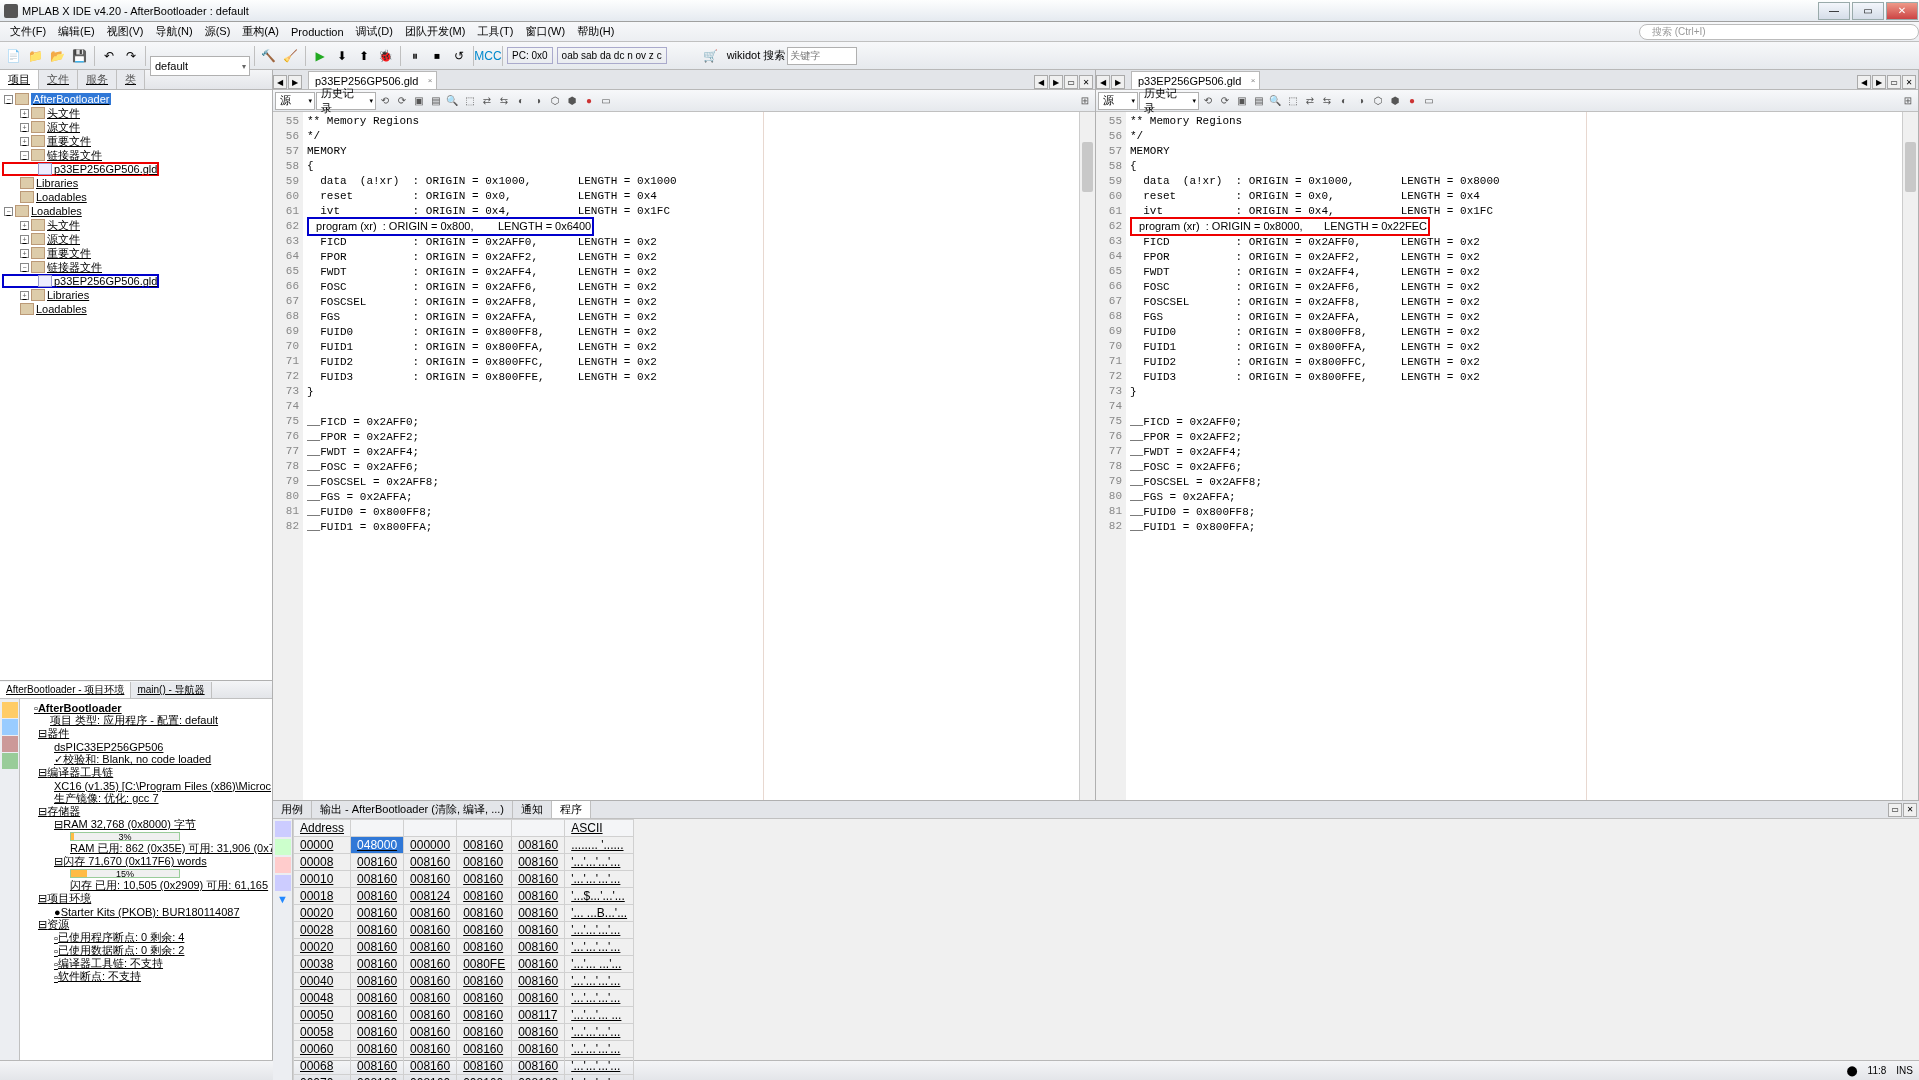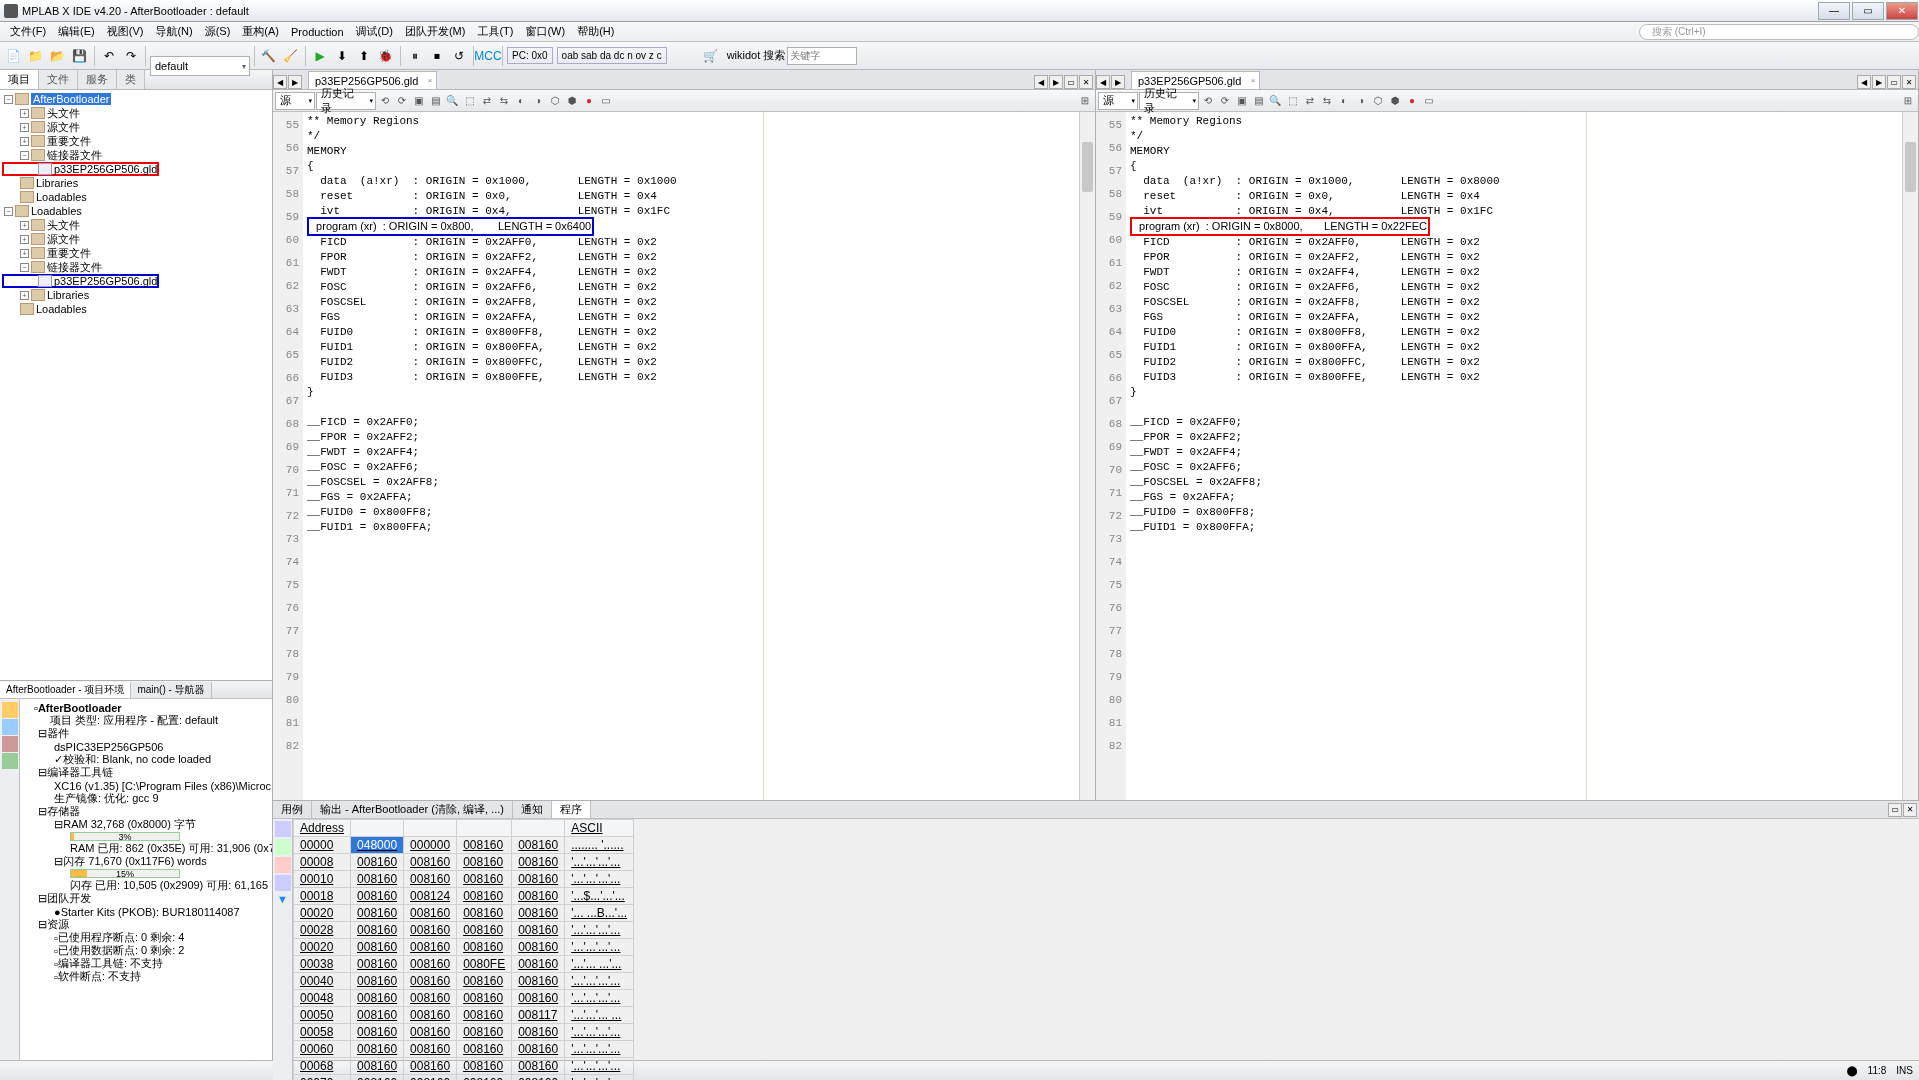--- a/index.html
+++ b/index.html
@@ -11,21 +11,21 @@
 .titlebar .winbtn.close { background:linear-gradient(#e98,#c44); color:#fff; }
 .menubar { height:20px; background:linear-gradient(#f7f8fa,#eceef2); display:flex; align-items:center; padding-left:4px; border-bottom:1px solid #c0c0c0; }
 .menubar span { padding:2px 6px; cursor:default; }
 .searchbox { margin-left:auto; width:280px; height:16px; border:1px solid #bbb; border-radius:8px; padding:0 6px; font-size:10px; color:#999; background:#fff; display:flex; align-items:center; }
 .toolbar { height:28px; background:linear-gradient(#f7f8fa,#e6e9ed); display:flex; align-items:center; padding:0 4px; border-bottom:1px solid #b8b8b8; gap:2px; }
 .tbtn { width:20px; height:20px; border:1px solid transparent; display:inline-flex; align-items:center; justify-content:center; font-size:12px; }
 .tsep { width:1px; height:20px; background:#c0c0c0; margin:0 2px; }
 .combobox { height:20px; border:1px solid #b0b0b0; background:#fff; padding:0 16px 0 4px; position:relative; font-size:11px; display:flex; align-items:center;margin-top:21px; }
 .combobox::after { content:"▾"; position:absolute; right:3px; font-size:8px; color:#666; }
 .main { display:flex; height:calc(100% - 90px); }
-.leftcol { width:273px; display:flex; flex-direction:column; border-right:1px solid #b0b0b0; }
+.leftcol { width:273px; display:flex; flex-direction:column; border-right:1px solid #b0b0b0;text-decoration:underline; }
 .panelhead { height:20px; background:linear-gradient(#f4f5f7,#e3e5e9); border-bottom:1px solid #b8b8b8; display:flex; align-items:center; font-size:11px; }
 .panelhead .tab { padding:2px 8px; border-right:1px solid #c0c0c0; background:#fff; }
 .panelhead .tab.active { background:#fff; font-weight:normal; }
 .panelhead .tab.inactive { background:#e8eaee; color:#555; }
 .tree { flex:1; overflow:auto; background:#fff; padding:2px; font-size:11px; }
 .treenode { display:flex; align-items:center; height:14px; white-space:nowrap; padding-left:2px; }
 .treenode .tw { width:9px; height:9px; border:1px solid #888; font-size:7px; line-height:7px; text-align:center; margin-right:2px; color:#555; }
 .treenode .ic { width:14px; height:12px; margin-right:2px; background:#dca; border:1px solid #b97; }
 .treenode.file .ic { background:#eef; border-color:#99c; }
 .indent1 { padding-left:18px; } .indent2 { padding-left:34px; }
@@ -44,21 +44,21 @@
 .rightcol { flex:1; display:flex; flex-direction:column; }
 .tabsrow { height:20px; background:#e3e5e9; display:flex; align-items:flex-end; border-bottom:1px solid #b8b8b8; }
 .filetab { height:18px; background:#fff; border:1px solid #b8b8b8; border-bottom:none; padding:0 18px 0 6px; margin-left:2px; font-size:11px; display:flex; align-items:center; position:relative; }
 .filetab .x { position:absolute; right:4px; font-size:8px; color:#888; }
 .editor { flex:1; display:flex; flex-direction:column; border-right:1px solid #b0b0b0; }
 .edtb { height:22px; background:linear-gradient(#f7f8fa,#e6e9ed); display:flex; align-items:center; padding:0 2px; border-bottom:1px solid #c0c0c0; gap:1px; }
 .edtb .combo { height:18px; border:1px solid #b0b0b0; background:#fff; padding:0 14px 0 4px; font-size:11px; display:flex; align-items:center; position:relative; }
 .edtb .combo::after { content:"▾"; position:absolute; right:2px; font-size:7px; }
 .edtb .b { width:16px; height:16px; display:inline-flex; align-items:center; justify-content:center; font-size:10px; color:#555; }
 .codewrap { flex:1; display:flex; overflow:hidden; background:#fff; }
-.gutter { width:30px; background:#f0f0f0; text-align:right; padding-right:4px; font-family:"Courier New",monospace; font-size:11px; color:#888; line-height:23px; padding-top:2px; }
+.gutter { width:30px; background:#f0f0f0; text-align:right; padding-right:4px; font-family:"Courier New",monospace; font-size:11px; color:#888; line-height:15px; padding-top:2px; }
 .code { flex:1; font-family:"Courier New",monospace; font-size:11px; line-height:15px; padding-top:2px; padding-left:4px; white-space:pre; overflow:hidden; position:relative; }
 .code .hl-blue { border:2px solid #00c; display:inline-block; padding:0 1px; margin:-2px 0; }
 .code .hl-red { border:2px solid #e00; display:inline-block; padding:0 1px; margin:-2px 0; }
 .vscroll { width:16px; background:#f0f0f0; border-left:1px solid #ccc; position:relative; }
 .vscroll .thumb { position:absolute; left:2px; right:2px; top:30px; height:50px; background:#c8c8c8; border-radius:2px; }
 .bottompane { height:260px; border-top:1px solid #b0b0b0; display:flex; flex-direction:column; }
 .bptabs { height:18px; background:#e3e5e9; display:flex; align-items:center; font-size:11px; border-bottom:1px solid #c0c0c0; }
 .bptabs .t { padding:1px 8px; border-right:1px solid #c0c0c0; }
 .bptabs .t.active { background:#fff; }
 .memwrap { flex:1; display:flex; }
@@ -255,21 +255,21 @@
           <div class="row" style="padding-left:16px">⊟ <span>器件</span></div>
           <div class="row" style="padding-left:32px">
               <span>dsPIC33EP256GP506</span>
             </div>
           <div class="row" style="padding-left:32px">✓ <span>校验和: Blank, no code loaded</span></div>
           <div class="row" style="padding-left:16px">⊟ <span>编译器工具链</span></div>
           <div class="row" style="padding-left:32px">
               <span>XC16 (v1.35) [C:\Program Files (x86)\Microc</span>
             </div>
           <div class="row" style="padding-left:32px">
-              <span>生产镜像: 优化: gcc 9</span>
+              <span>生产镜像: 优化: gcc 7</span>
             </div>
           <div class="row" style="padding-left:16px">⊟ <span>存储器</span></div>
           <div class="row" style="padding-left:32px">⊟ <span>RAM 32,768 (0x8000) 字节</span></div>
           <div style="padding-left:48px">
               <div class="meter">
                 <div class="fill" style="width:3%"></div>
                 <div class="txt">3%</div>
               </div>
             </div>
           <div class="row" style="padding-left:48px">
@@ -278,21 +278,21 @@
           <div class="row" style="padding-left:32px">⊟ <span>闪存 71,670 (0x117F6) words</span></div>
           <div style="padding-left:48px">
               <div class="meter">
                 <div class="fill" style="width:15%"></div>
                 <div class="txt">15%</div>
               </div>
             </div>
           <div class="row" style="padding-left:48px">
               <span>闪存 已用: 10,505 (0x2909) 可用: 61,165</span>
             </div>
-          <div class="row" style="padding-left:16px">⊟ <span>团队开发</span></div>
+          <div class="row" style="padding-left:16px">⊟ <span>项目环境</span></div>
           <div class="row" style="padding-left:32px">● <span>Starter Kits (PKOB): BUR180114087</span></div>
           <div class="row" style="padding-left:16px">⊟ <span>资源</span></div>
           <div class="row" style="padding-left:32px">▫ <span>已使用程序断点: 0  剩余: 4</span></div>
           <div class="row" style="padding-left:32px">▫ <span>已使用数据断点: 0  剩余: 2</span></div>
           <div class="row" style="padding-left:32px">▫ <span>编译器工具链: 不支持</span></div>
           <div class="row" style="padding-left:32px">▫ <span>软件断点: 不支持</span></div>
         </div>
       </div>
     </div>
   </div>

